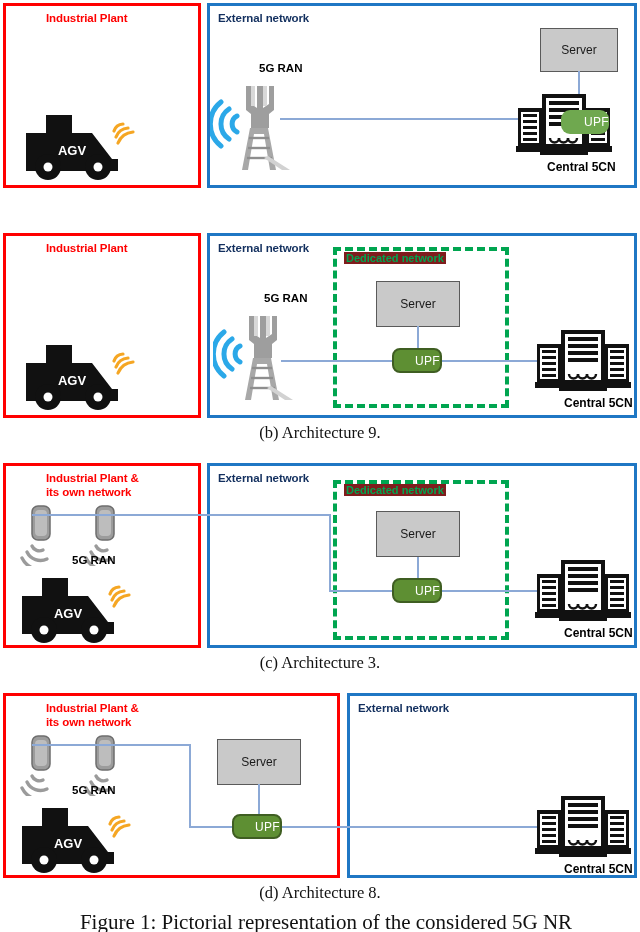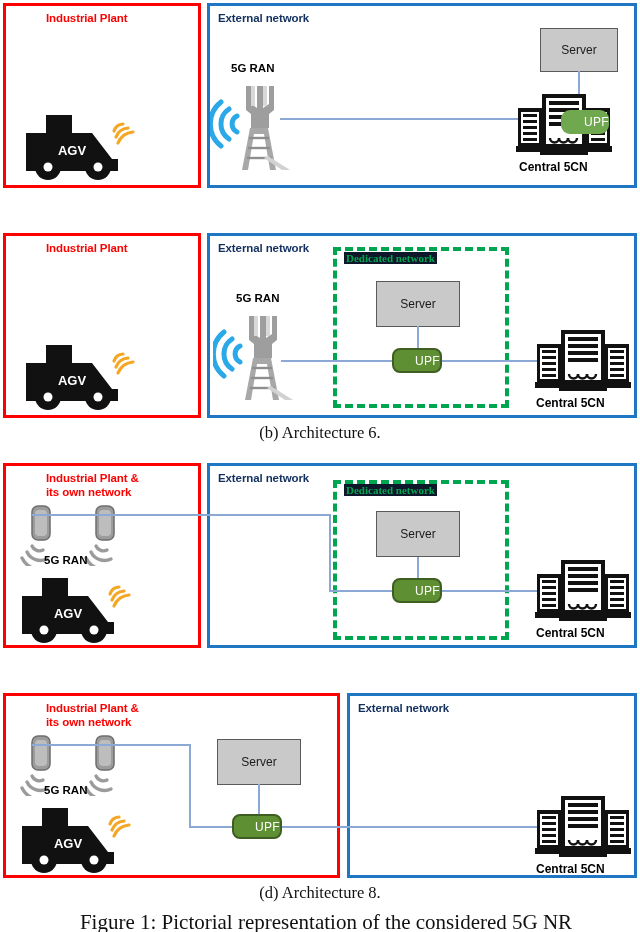--- a/index.html
+++ b/index.html
@@ -49,23 +49,22 @@
     border: 4px dashed #00A550;
     box-sizing: border-box;
     background: transparent;
   }
   .dedicated-label {
     position: absolute;
     color: #00A550;
     font-size: 11px;
     font-weight: bold;
     white-space: nowrap;
-    background: #0f172a;
+    background: #7f1d1d;
     padding: 0 2px;
-    font-family: Liberation Serif, serif;
   }
 
   
   .link {
     position: absolute;
     background: #8CA9D6;
   }
   .link.h { height: 2px; }
   .link.v { width: 2px; }
 
@@ -103,20 +102,21 @@
     border-radius: 8px;
   }
 
   
   .icon-label {
     position: absolute;
     font-size: 11.5px;
     font-weight: bold;
     color: #000000;
     white-space: nowrap;
+    margin-left: 28px;
   }
 
   
   .subcaption {
     position: absolute;
     width: 640px;
     text-align: center;
     font-family: "Liberation Serif", serif;
     font-size: 16.5px;
     color: #111111;
@@ -342,21 +342,21 @@
         <g fill="none" stroke="#111111" stroke-width="2.4">
           <path d="M34 46 a4.5 4.5 0 0 0 9 0"></path>
           <path d="M43 46 a4.5 4.5 0 0 0 9 0"></path>
           <path d="M52 46 a4.5 4.5 0 0 0 9 0"></path>
         </g>
         <rect x="24" y="56" width="48" height="7" fill="#111111"></rect>
       </svg>
     </div>
     <div class="icon-label" style="left:536px;top:166px;font-size:12px">Central 5CN</div>
 
-    <div class="subcaption" style="top:193px">(b)  Architecture 6.</div>
+    <div class="subcaption" style="top:193px">(b)  Architecture 9.</div>
   </div>
 
   <div class="arch-row" style="top:460px;height:225px">
 
     <div class="plant-box" style="left:3px;top:3px;width:198px;height:185px">
       <div class="box-title title-red">Industrial Plant &amp;
 its own network</div>
 
       <div class="svg-holder" style="left:10px;top:38px;width:160px;height:62px">
         <svg width="160" height="62" viewBox="0 0 160 62">
@@ -450,20 +450,21 @@
         <g fill="none" stroke="#111111" stroke-width="2.4">
           <path d="M34 46 a4.5 4.5 0 0 0 9 0"></path>
           <path d="M43 46 a4.5 4.5 0 0 0 9 0"></path>
           <path d="M52 46 a4.5 4.5 0 0 0 9 0"></path>
         </g>
         <rect x="24" y="56" width="48" height="7" fill="#111111"></rect>
       </svg>
     </div>
     <div class="icon-label" style="left:536px;top:166px;font-size:12px">Central 5CN</div>
 
+    <div class="subcaption" style="top:193px">(c)  Architecture 3.</div>
   </div>
 
   <div class="arch-row" style="top:690px;height:225px">
 
     <div class="plant-box" style="left:3px;top:3px;width:337px;height:185px">
       <div class="box-title title-red">Industrial Plant &amp;
 its own network</div>
 
       <div class="svg-holder" style="left:10px;top:38px;width:160px;height:62px">
         <svg width="160" height="62" viewBox="0 0 160 62">

